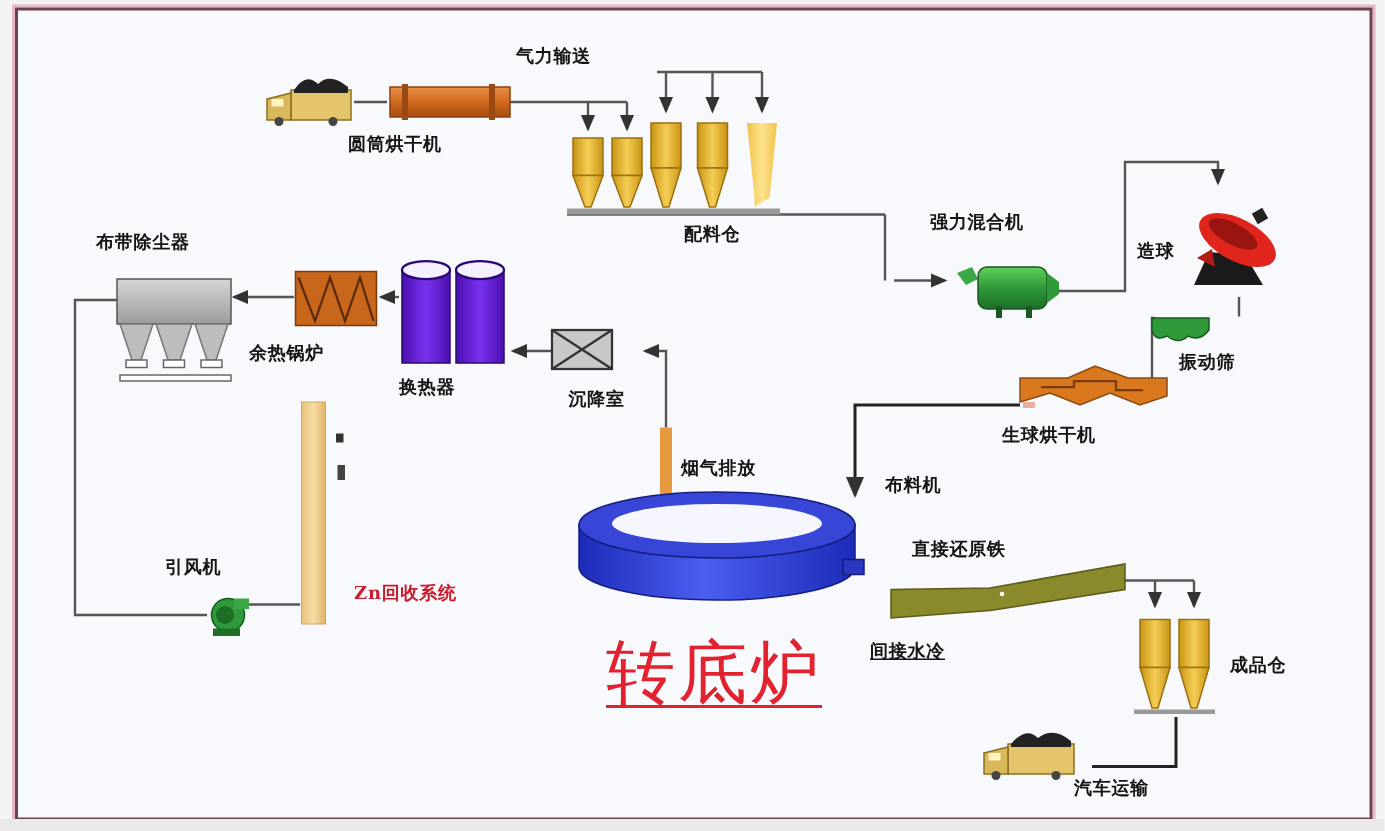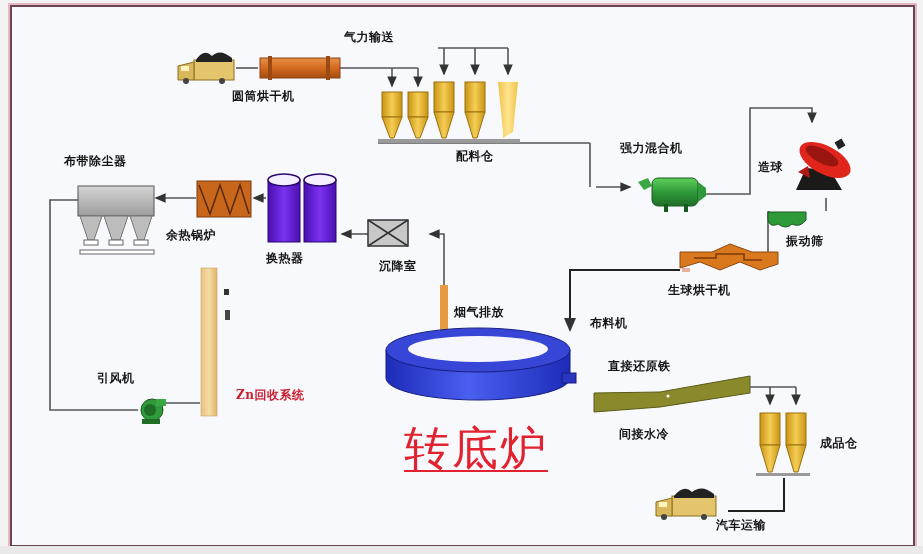--- a/index.html
+++ b/index.html
@@ -250,21 +250,21 @@
 <div class="lbl" style="left:620px;top:140px;">强力混合机</div>
 <div class="lbl" style="left:758px;top:115px;margin-top:44px;">造球</div>
 <div class="lbl" style="left:786px;top:233px;">振动筛</div>
 <div class="lbl" style="left:668px;top:282px;">生球烘干机</div>
 <div class="lbl" style="left:590px;top:315px;">布料机</div>
 <div class="lbl" style="left:64px;top:153px;">布带除尘器</div>
 <div class="lbl" style="left:166px;top:227px;">余热锅炉</div>
 <div class="lbl" style="left:266px;top:250px;">换热器</div>
 <div class="lbl" style="left:352px;top:258px;margin-left:27px;">沉降室</div>
 <div class="lbl" style="left:454px;top:304px;">烟气排放</div>
-<div class="lbl" style="left:97px;top:370px;">引风机</div>
+<div class="lbl" style="left:110px;top:370px;">引风机</div>
 <div class="lbl red" style="left:236px;top:387px;text-align:center;">Zn回收系统</div>
 <div class="lbl" style="left:608px;top:358px;">直接还原铁</div>
-<div class="lbl" style="left:619px;top:426px;">间接水冷</div>
+<div class="lbl" style="left:580px;top:426px;text-decoration:underline;">间接水冷</div>
 <div class="lbl" style="left:820px;top:435px;">成品仓</div>
 <div class="lbl" style="left:716px;top:517px;">汽车运输</div>
 <div class="lbl title" style="left:404px;top:418px;">转底炉</div>
 
 <div class="bottom-strip"></div>
 
 </body></html>

